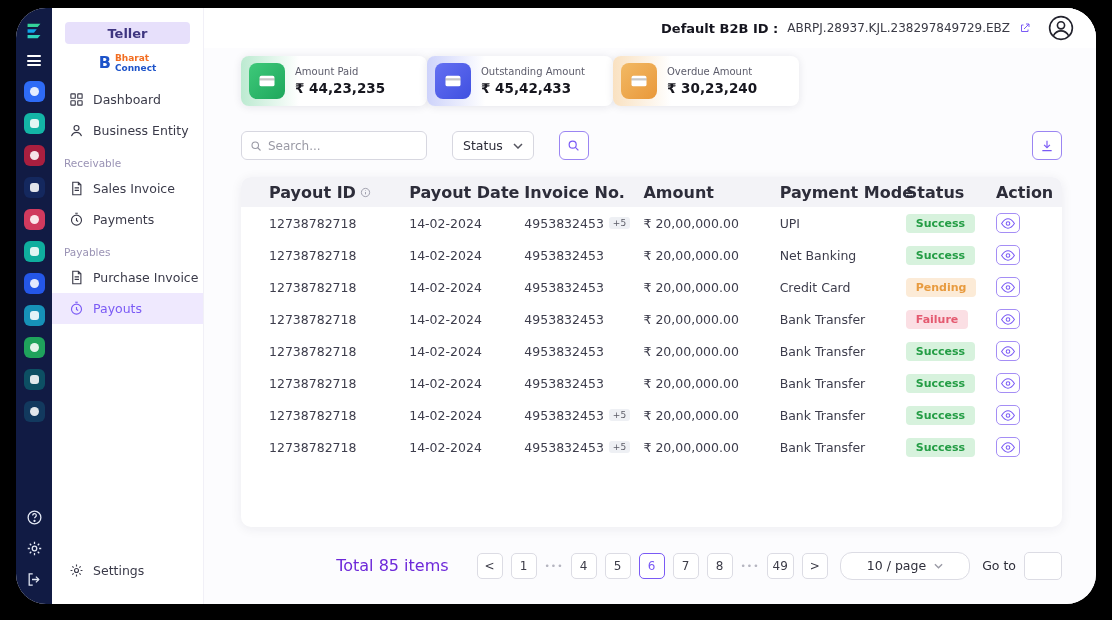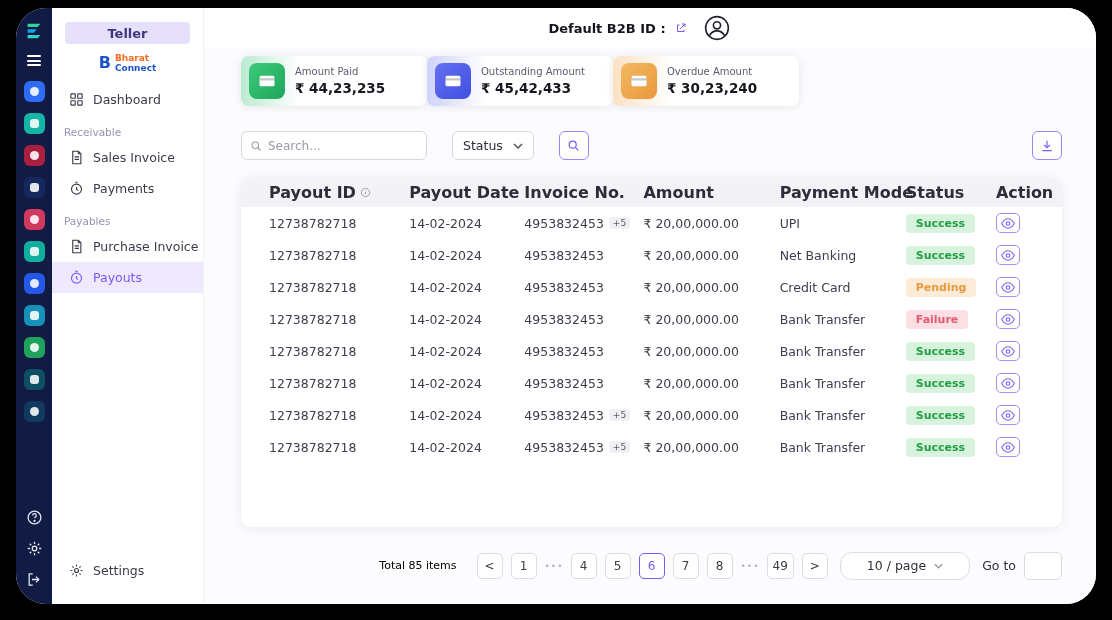--- a/index.html
+++ b/index.html
@@ -53,21 +53,21 @@
   }
   .nav-item svg { flex-shrink:0; }
   .nav-item.active { background:#efe9fe; color:#7a5af5; }
   .nav-section { padding:11px 0 4px 12px; font-size:10.5px; color:#9a93b5; }
   .side-spacer { flex:1; }
   .settings-item { margin-bottom:18px; }
 
   
   .main { flex:1; min-width:0; display:flex; flex-direction:column; background:#fcfcfe; }
   .topbar {
-    height:40px; background:#fff; display:flex; align-items:center; justify-content:center;
+    height:40px; background:#fff; display:flex; align-items:center; justify-content:flex-end;
     padding-right:22px; gap:9px; flex-shrink:0;
   }
   .b2b-label { font-size:13px; font-weight:bold; color:#15151f; }
   .b2b-value { font-size:12px; color:#3a3a45; }
   .avatar-btn { width:26px; height:26px; background:none; border:none; cursor:pointer; margin-left:8px; display:flex; }
 
   .content { flex:1; padding:8px 34px 0 37px; display:flex; flex-direction:column; min-height:0; }
 
   
   .stats { display:flex; }
@@ -131,21 +131,21 @@
   .st-success { background:#d7f2dd; color:#249d45; }
   .st-pending { background:#fcebd7; color:#e89b3f; }
   .st-failure { background:#fbdfe4; color:#e45a70; }
   .eye-btn {
     width:24px; height:20px; border:1px solid #a58ef5; border-radius:5px; background:#fff;
     display:flex; align-items:center; justify-content:center; cursor:pointer;
   }
 
   
   .pagination { flex:1; display:flex; align-items:center; justify-content:flex-end; gap:8px; }
-  .pg-total { font-size:11px; color:#000000; margin-right:12px; }
+  .pg-total { font-size:16px; color:#6d28d9; margin-right:20px; }
   .pg-pages { display:flex; align-items:center; gap:8px; }
   .pg-btn {
     min-width:26px; height:26px; border:1px solid #dcdce4; border-radius:5px; background:#fff;
     font-size:12px; color:#3c3c48; display:flex; align-items:center; justify-content:center;
     cursor:pointer; font-family:inherit; padding:0 5px;
   }
   .pg-btn.active { border-color:#7a5af5; color:#7a5af5; }
   .pg-ellipsis { color:#b5b5c0; font-size:9px; letter-spacing:1px; width:18px; text-align:center; }
   .pg-size {
     height:28px; border:1px solid #dcdce4; border-radius:12px; background:#fff;
@@ -213,20 +213,27 @@
 
     <div class="nav-item">
       <svg width="15" height="15" viewBox="0 0 24 24" fill="none" stroke="currentColor" stroke-width="1.8">
         <rect x="3" y="3" width="7" height="7" rx="1"></rect>
           <rect x="14" y="3" width="7" height="7" rx="1"></rect>
         <rect x="3" y="14" width="7" height="7" rx="1"></rect>
           <rect x="14" y="14" width="7" height="7" rx="1"></rect>
       </svg>
       <span>Dashboard</span>
     </div>
+    <div class="nav-item">
+      <svg width="15" height="15" viewBox="0 0 24 24" fill="none" stroke="currentColor" stroke-width="1.8">
+        <circle cx="12" cy="8" r="4"></circle>
+          <path d="M4 21c1.5-4 4.5-6 8-6s6.5 2 8 6"></path>
+      </svg>
+      <span>Business Entity</span>
+    </div>
 
     <div class="nav-section">Receivable</div>
     <div class="nav-item">
       <svg width="15" height="15" viewBox="0 0 24 24" fill="none" stroke="currentColor" stroke-width="1.8">
         <path d="M6 2h9l4 4v16H6z"></path>
           <path d="M15 2v4h4"></path>
           <path d="M9 11h7M9 15h7"></path>
       </svg>
       <span>Sales Invoice</span>
     </div>
@@ -264,20 +271,21 @@
         <path d="M12 2.5v3M12 18.5v3M2.5 12h3M18.5 12h3M5.3 5.3l2.1 2.1M16.6 16.6l2.1 2.1M18.7 5.3l-2.1 2.1M7.4 16.6l-2.1 2.1"></path>
       </svg>
       <span>Settings</span>
     </div>
   </div>
 
   <div class="main">
 
     <div class="topbar">
       <span class="b2b-label">Default B2B ID :</span>
+      <span class="b2b-value">ABRPJ.28937.KJL.238297849729.EBZ</span>
       <svg width="12" height="12" viewBox="0 0 24 24" fill="none" stroke="#7a5af5" stroke-width="2">
         <path d="M14 4h6v6"></path>
           <path d="M20 4L10 14"></path>
           <path d="M9 6H5v13h13v-4"></path>
       </svg>
       <button class="avatar-btn">
         <svg width="26" height="26" viewBox="0 0 24 24" fill="none" stroke="#23232e" stroke-width="1.5">
           <circle cx="12" cy="12" r="10.5"></circle>
             <circle cx="12" cy="9.5" r="3.3"></circle>
             <path d="M4.9 19.3c1.6-3 4.2-4.6 7.1-4.6s5.5 1.6 7.1 4.6"></path>

